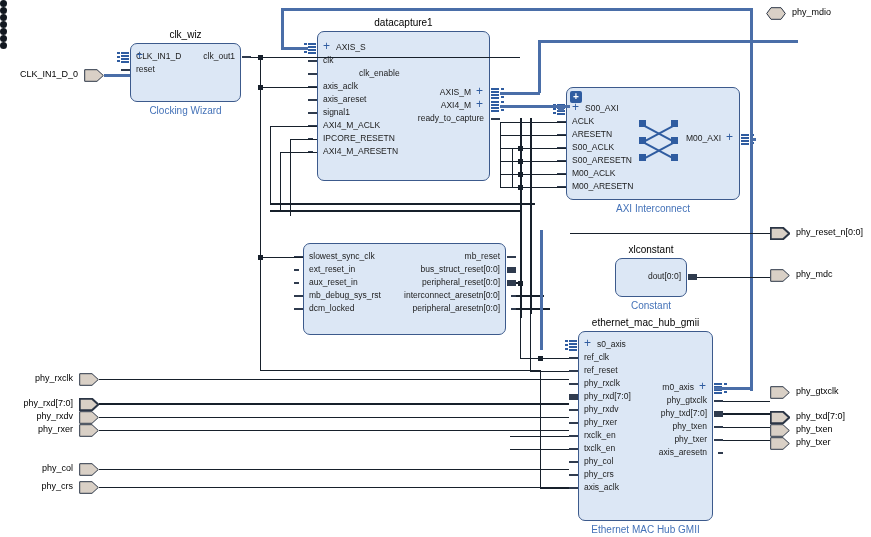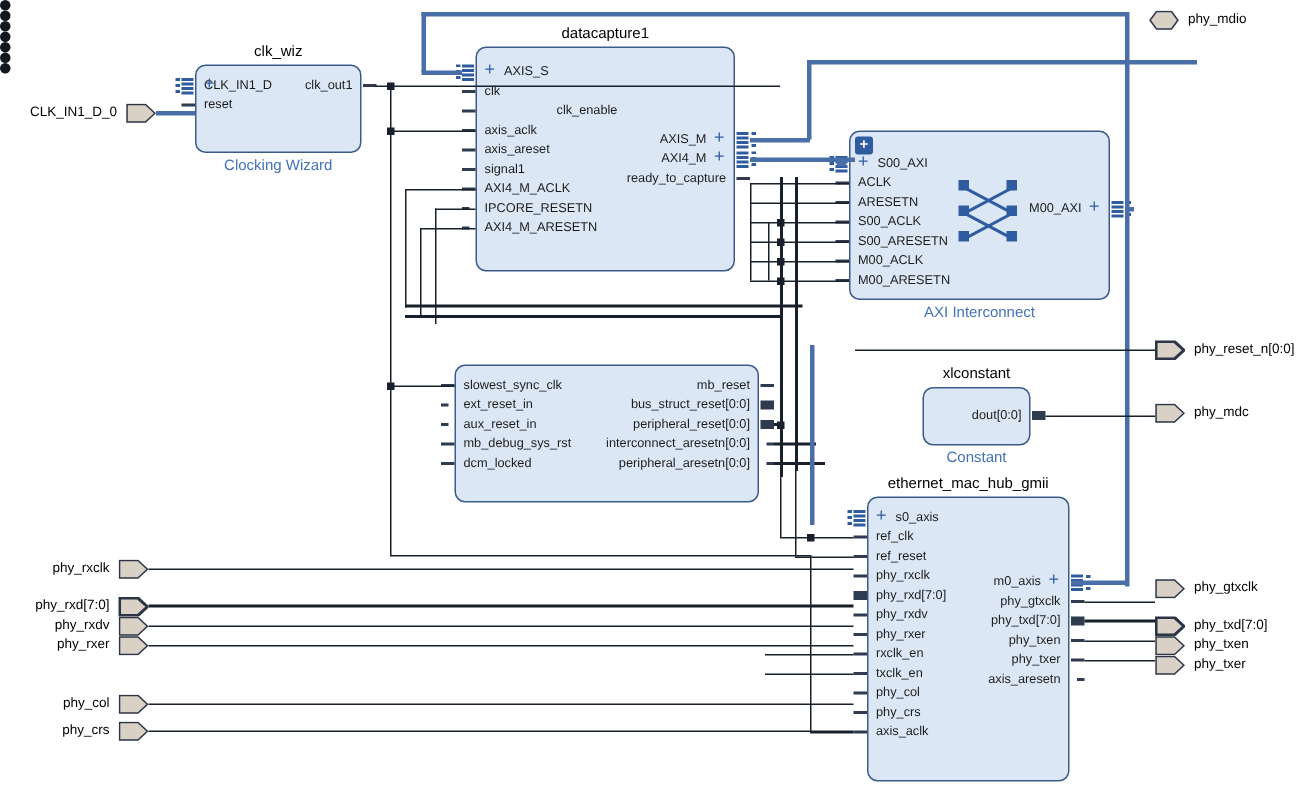--- a/index.html
+++ b/index.html
@@ -80,21 +80,21 @@
       <i style="top: 3px;"></i>
       <i style="top: 6px;"></i>
       <i style="top: 9px;"></i>
     </div>
     <div class="pm-busdot" style="left: 304px; top: 43px;"></div>
     <div class="pin" style="left: 336px; top: 43px;">AXIS_S</div>
     <div class="bus-plus" style="left: 323px; top: 42px;">+</div>
     <div class="pm pm-line" style="left: 308px; top: 60px;"></div>
     <div class="pin" style="left: 323px; top: 56px;">clk</div>
     <div class="pm pm-line" style="left: 308px; top: 73px;"></div>
-    <div class="pin" style="left: 323px; top: 69px; padding-left: 48px;">clk_enable</div>
+    <div class="pin" style="left: 311px; top: 69px; padding-left: 48px;">clk_enable</div>
     <div class="pm pm-line" style="left: 308px; top: 86px;"></div>
     <div class="pin" style="left: 323px; top: 82px;">axis_aclk</div>
     <div class="pm pm-line" style="left: 308px; top: 99px;"></div>
     <div class="pin" style="left: 323px; top: 95px;">axis_areset</div>
     <div class="pm pm-line" style="left: 308px; top: 112px;"></div>
     <div class="pin" style="left: 323px; top: 108px;">signal1</div>
     <div class="pm pm-line" style="left: 308px; top: 125px;"></div>
     <div class="pin" style="left: 323px; top: 121px;">AXI4_M_ACLK</div>
     <div class="pm pm-invbar" style="left: 308px; top: 138px;"></div>
     <div class="pm-inv" style="left: 310px; top: 135.5px;"></div>
@@ -179,20 +179,21 @@
     <div class="pm pm-invbar" style="left: 511px; top: 308px;"></div>
     <div class="pm-inv" style="left: 507px; top: 305.5px;"></div>
     <div class="pin r" style="right: 371px; top: 304px;">peripheral_aresetn[0:0]</div>
     <div class="block" style="left: 615px; top: 258px; width: 72px; height: 39px;"></div>
     <div class="block-title" style="left: 615px; top: 244px; width: 72px;">xlconstant</div>
     <div class="block-sub" style="left: 595px; top: 300px; width: 112px;">Constant</div>
     <div class="pm pm-vec" style="left: 688px; top: 274px;"></div>
     <div class="pin r" style="right: 190px; top: 272px;">dout[0:0]</div>
     <div class="block" style="left: 578px; top: 331px; width: 135px; height: 190px;"></div>
     <div class="block-title" style="left: 578px; top: 317px; width: 135px;">ethernet_mac_hub_gmii</div>
+    <div class="block-sub" style="left: 558px; top: 524px; width: 175px;">Ethernet MAC Hub GMII</div>
     <div class="pm-bus" style="left: 569px; top: 340px;">
       <i style="top: 0px;"></i>
       <i style="top: 3px;"></i>
       <i style="top: 6px;"></i>
       <i style="top: 9px;"></i>
     </div>
     <div class="pm-busdot" style="left: 565px; top: 340px;"></div>
     <div class="pin" style="left: 597px; top: 340px;">s0_axis</div>
     <div class="bus-plus" style="left: 584px; top: 339px;">+</div>
     <div class="pm pm-line" style="left: 569px; top: 357px;"></div>

